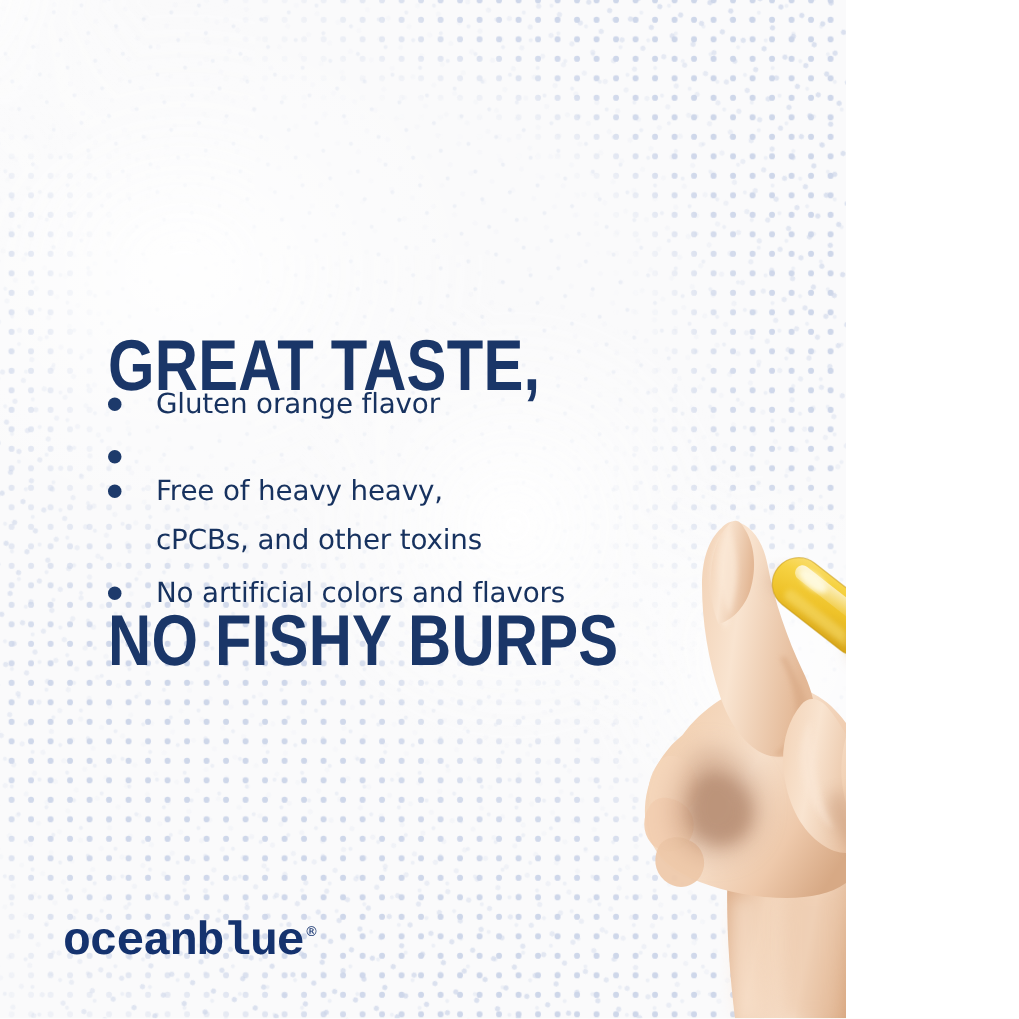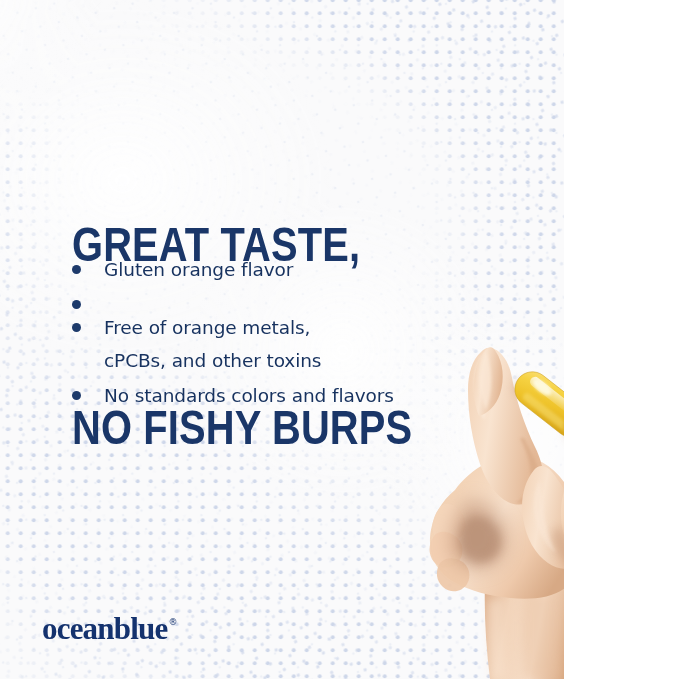--- a/index.html
+++ b/index.html
@@ -84,21 +84,21 @@
   
   .logo {
     position: absolute;
     left: 42px;
     top: 612px;
     display: flex;
     align-items: flex-start;
   }
   .logo-word {
     color: #14326e;
-    font-family: Liberation Serif, serif;
+    font-family: Liberation Mono, monospace;
     font-weight: 700;
     font-size: 31px;
     line-height: 34px;
     letter-spacing: -0.8px;
   }
   .logo-reg {
     color: #14326e;
     font-family: "DejaVu Sans", "Liberation Sans", sans-serif;
     font-size: 9px;
     line-height: 9px;
@@ -204,26 +204,26 @@
   <ul class="bullets">
     <li class="bullet-row">
       <span class="bullet-dot"></span>
       <span class="bullet-text">Gluten orange flavor</span>
     </li>
     <li class="bullet-row">
       <span class="bullet-dot"></span>
     </li>
     <li class="bullet-row">
       <span class="bullet-dot"></span>
-      <span class="bullet-text">Free of orange metals,
+      <span class="bullet-text">Free of heavy heavy,
 cPCBs, and other toxins</span>
     </li>
     <li class="bullet-row">
       <span class="bullet-dot"></span>
-      <span class="bullet-text">No standards colors and flavors</span>
+      <span class="bullet-text">No artificial colors and flavors</span>
     </li>
   </ul>
 
   <div class="logo">
     <span class="logo-word">oceanblue</span>
     <span class="logo-reg">®</span>
   </div>
 
   <div class="hand-layer">
     <svg viewBox="0 0 251 349" aria-hidden="true">

